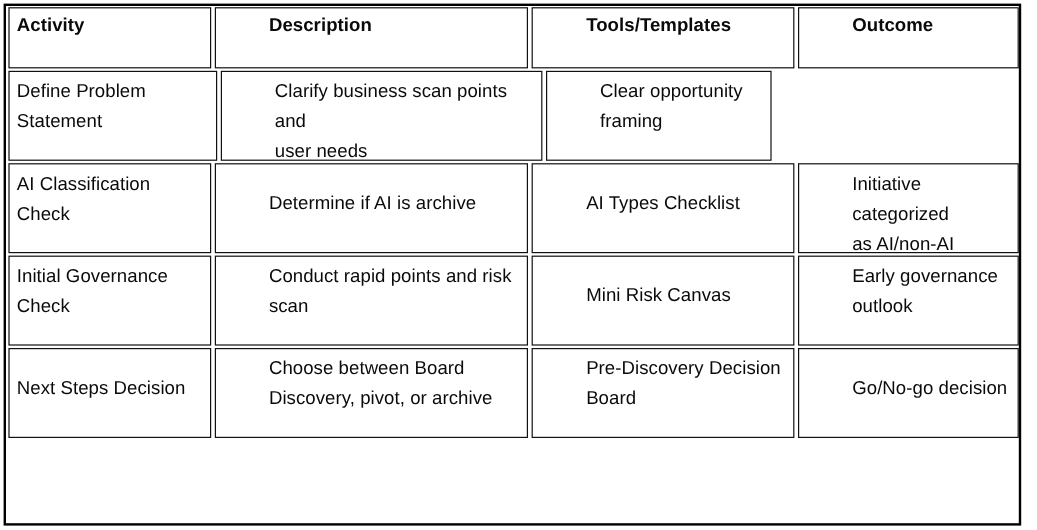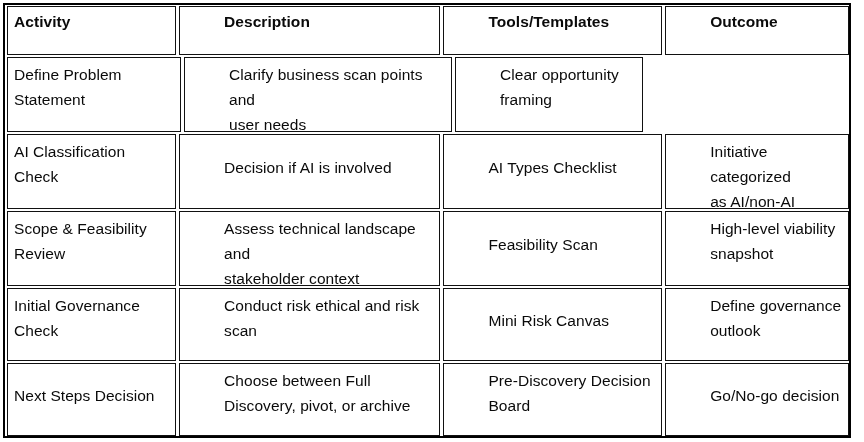--- a/index.html
+++ b/index.html
@@ -129,73 +129,56 @@
 framing</span>
         </div>
       </div>
 
       <div class="row body-row">
         <div class="cell c1 align-top">
           <span class="cell-text">AI Classification
 Check</span>
         </div>
         <div class="cell c2 align-middle">
-          <span class="cell-text">Decision if AI is involved</span>
+          <span class="cell-text">Determine if AI is archive</span>
         </div>
         <div class="cell c3 align-middle">
           <span class="cell-text">AI Types Checklist</span>
         </div>
         <div class="cell c4 align-top">
           <span class="cell-text">Initiative categorized
 as AI/non-AI</span>
         </div>
       </div>
 
-      <div class="row body-row">
-        <div class="cell c1 align-top">
-          <span class="cell-text">Scope &amp; Feasibility
-Review</span>
-        </div>
-        <div class="cell c2 align-top">
-          <span class="cell-text">Assess technical landscape and
-stakeholder context</span>
-        </div>
-        <div class="cell c3 align-middle">
-          <span class="cell-text">Feasibility Scan</span>
-        </div>
-        <div class="cell c4 align-top">
-          <span class="cell-text">High-level viability
-snapshot</span>
-        </div>
-      </div>
 
       <div class="row body-row">
         <div class="cell c1 align-top">
           <span class="cell-text">Initial Governance
 Check</span>
         </div>
         <div class="cell c2 align-top">
-          <span class="cell-text">Conduct risk ethical and risk
+          <span class="cell-text">Conduct rapid points and risk
 scan</span>
         </div>
         <div class="cell c3 align-middle">
           <span class="cell-text">Mini Risk Canvas</span>
         </div>
         <div class="cell c4 align-top">
-          <span class="cell-text">Define governance
+          <span class="cell-text">Early governance
 outlook</span>
         </div>
       </div>
 
       <div class="row body-row">
         <div class="cell c1 align-middle">
           <span class="cell-text">Next Steps Decision</span>
         </div>
         <div class="cell c2 align-top">
-          <span class="cell-text">Choose between Full
+          <span class="cell-text">Choose between Board
 Discovery, pivot, or archive</span>
         </div>
         <div class="cell c3 align-top">
           <span class="cell-text">Pre-Discovery Decision
 Board</span>
         </div>
         <div class="cell c4 align-middle">
           <span class="cell-text">Go/No-go decision</span>
         </div>
       </div>

